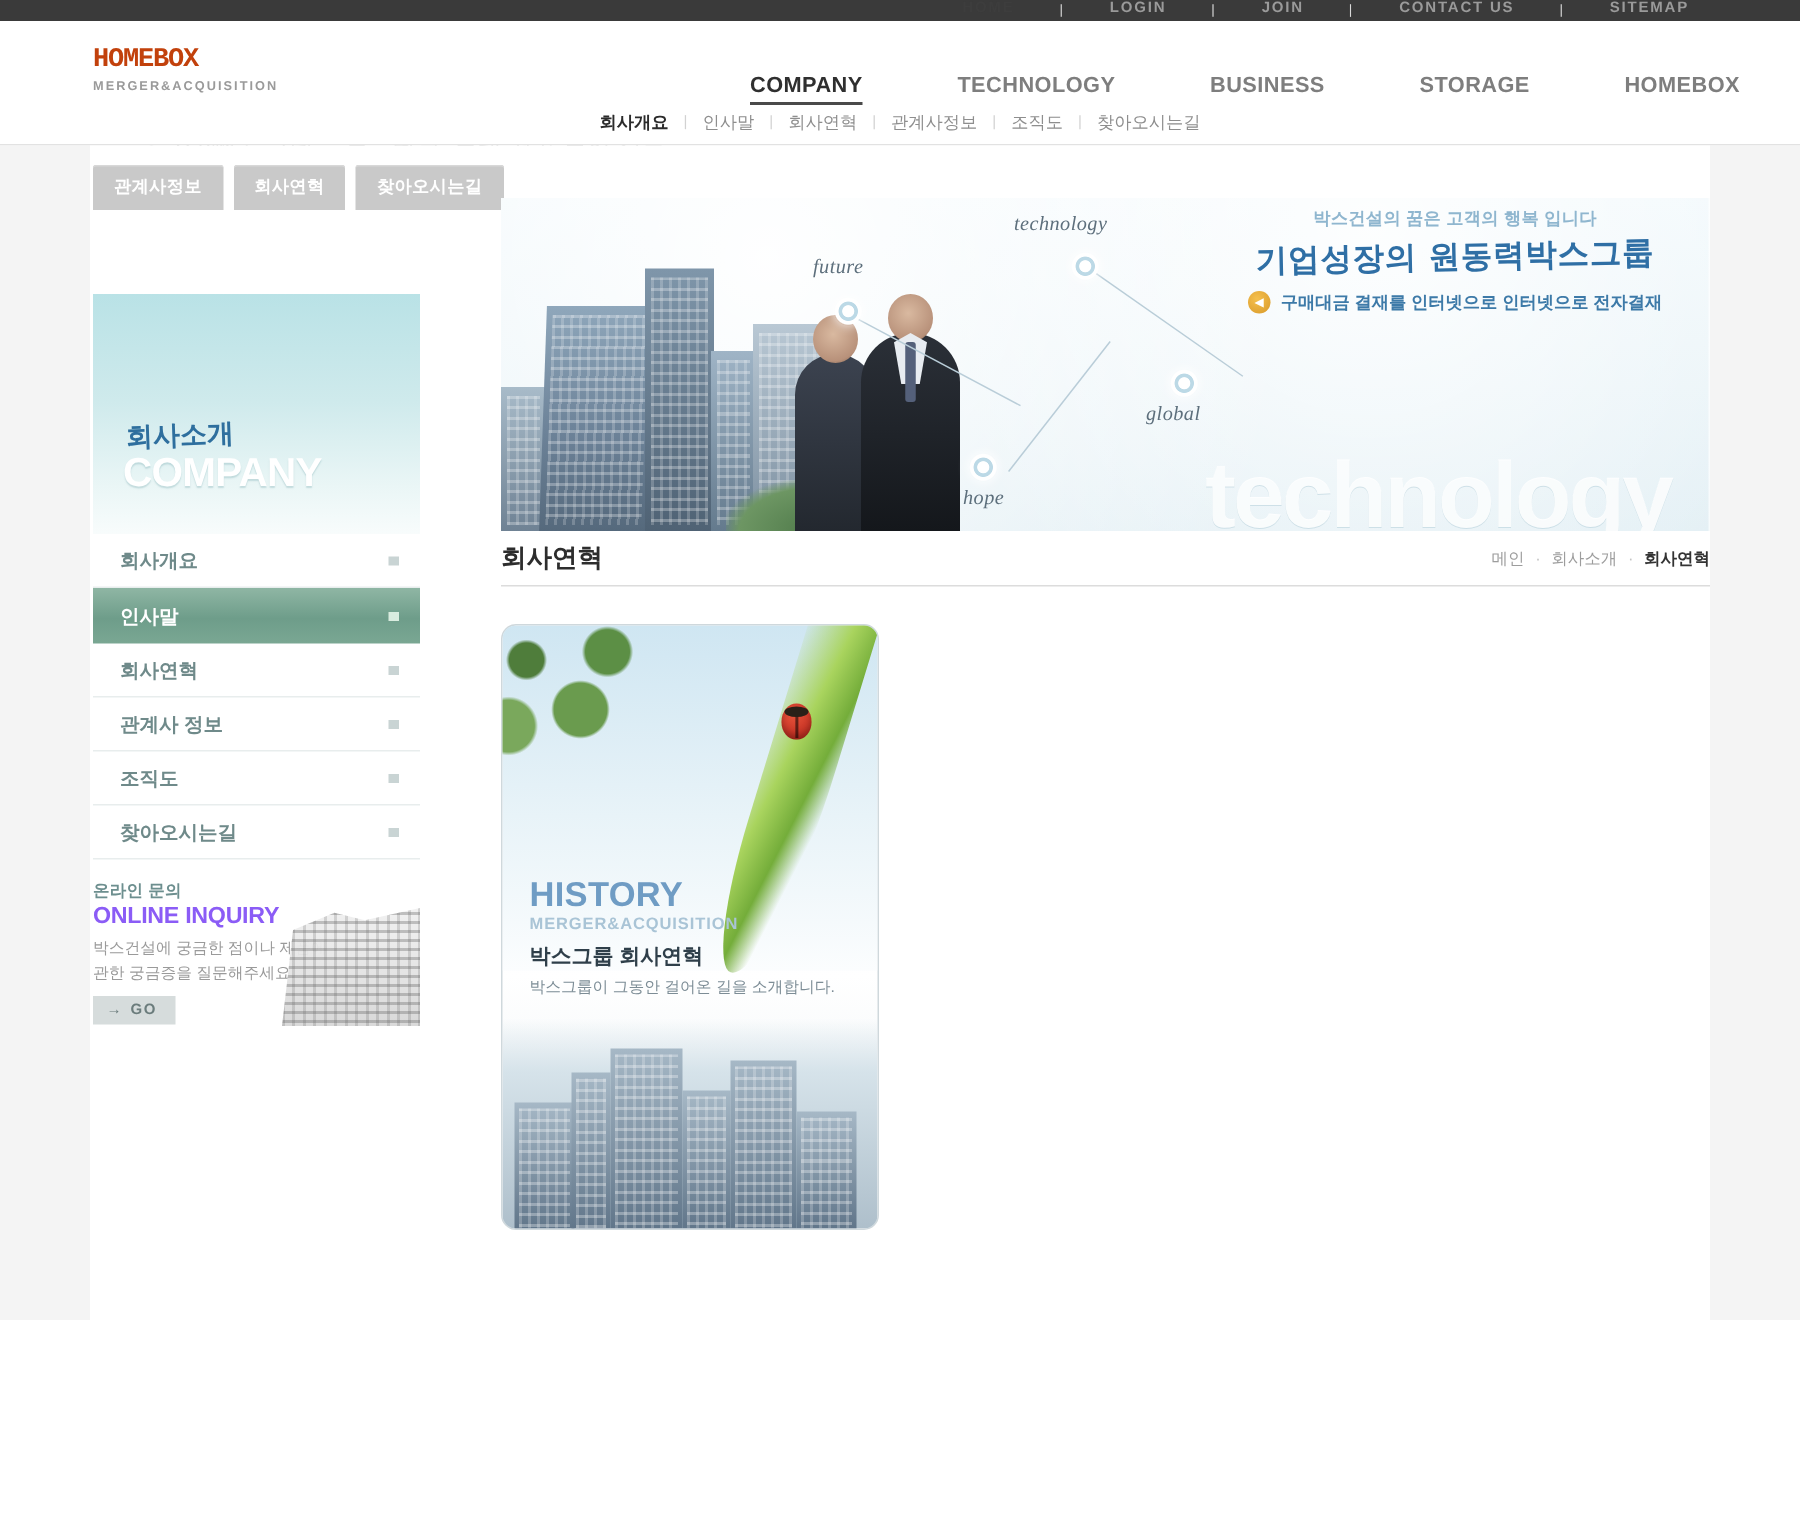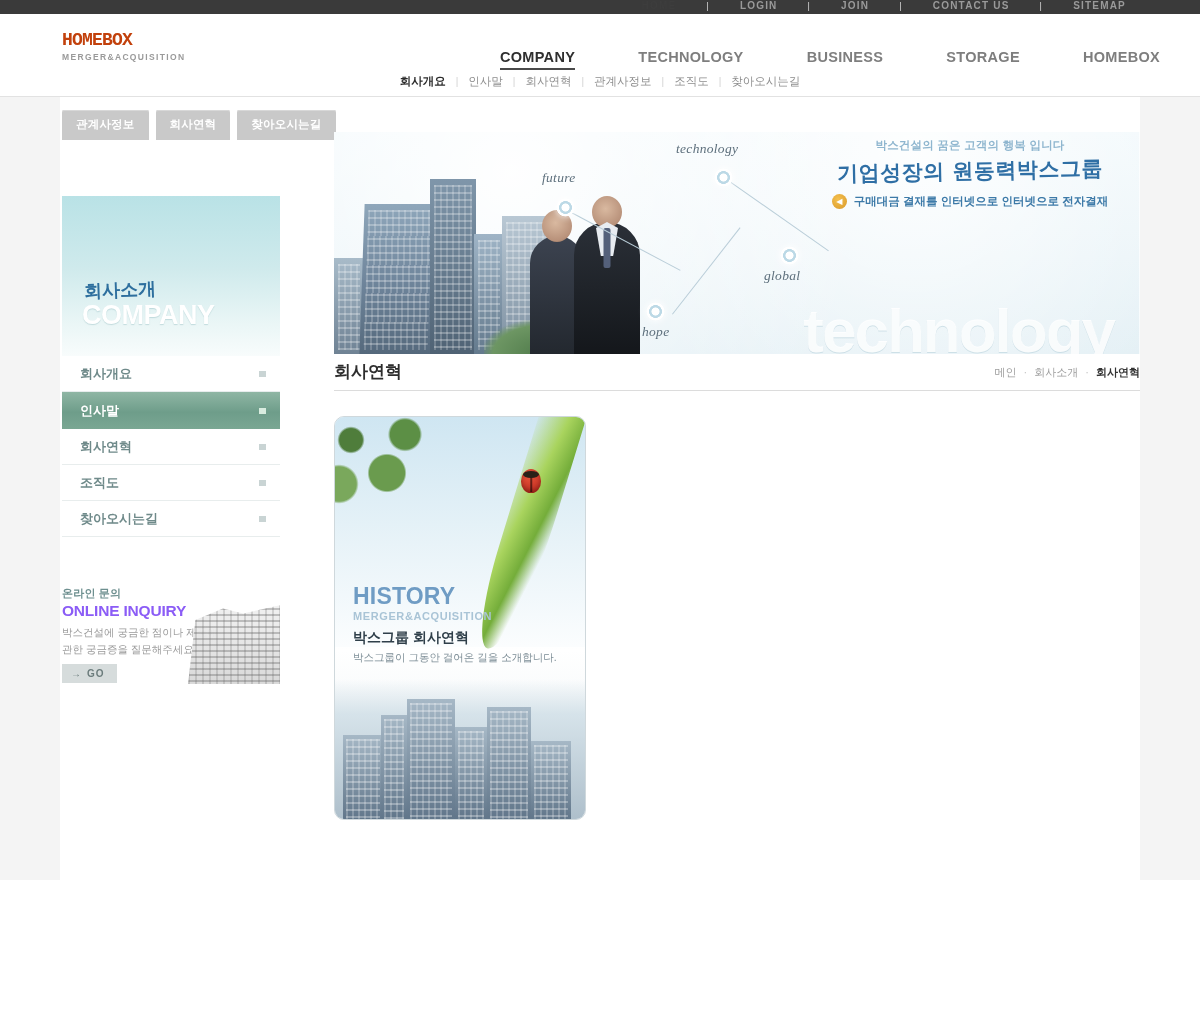--- a/index.html
+++ b/index.html
@@ -462,20 +462,24 @@
     </div>
     <div class="smi active">
       <span>인사말</span>
       <span class="dot"></span>
     </div>
     <div class="smi">
       <span>회사연혁</span>
       <span class="dot"></span>
     </div>
     <div class="smi">
+      <span>관계사 정보</span>
+      <span class="dot"></span>
+    </div>
+    <div class="smi">
       <span>조직도</span>
       <span class="dot"></span>
     </div>
     <div class="smi">
       <span>찾아오시는길</span>
       <span class="dot"></span>
     </div>
   </div>
 
   <div class="inquiry">

